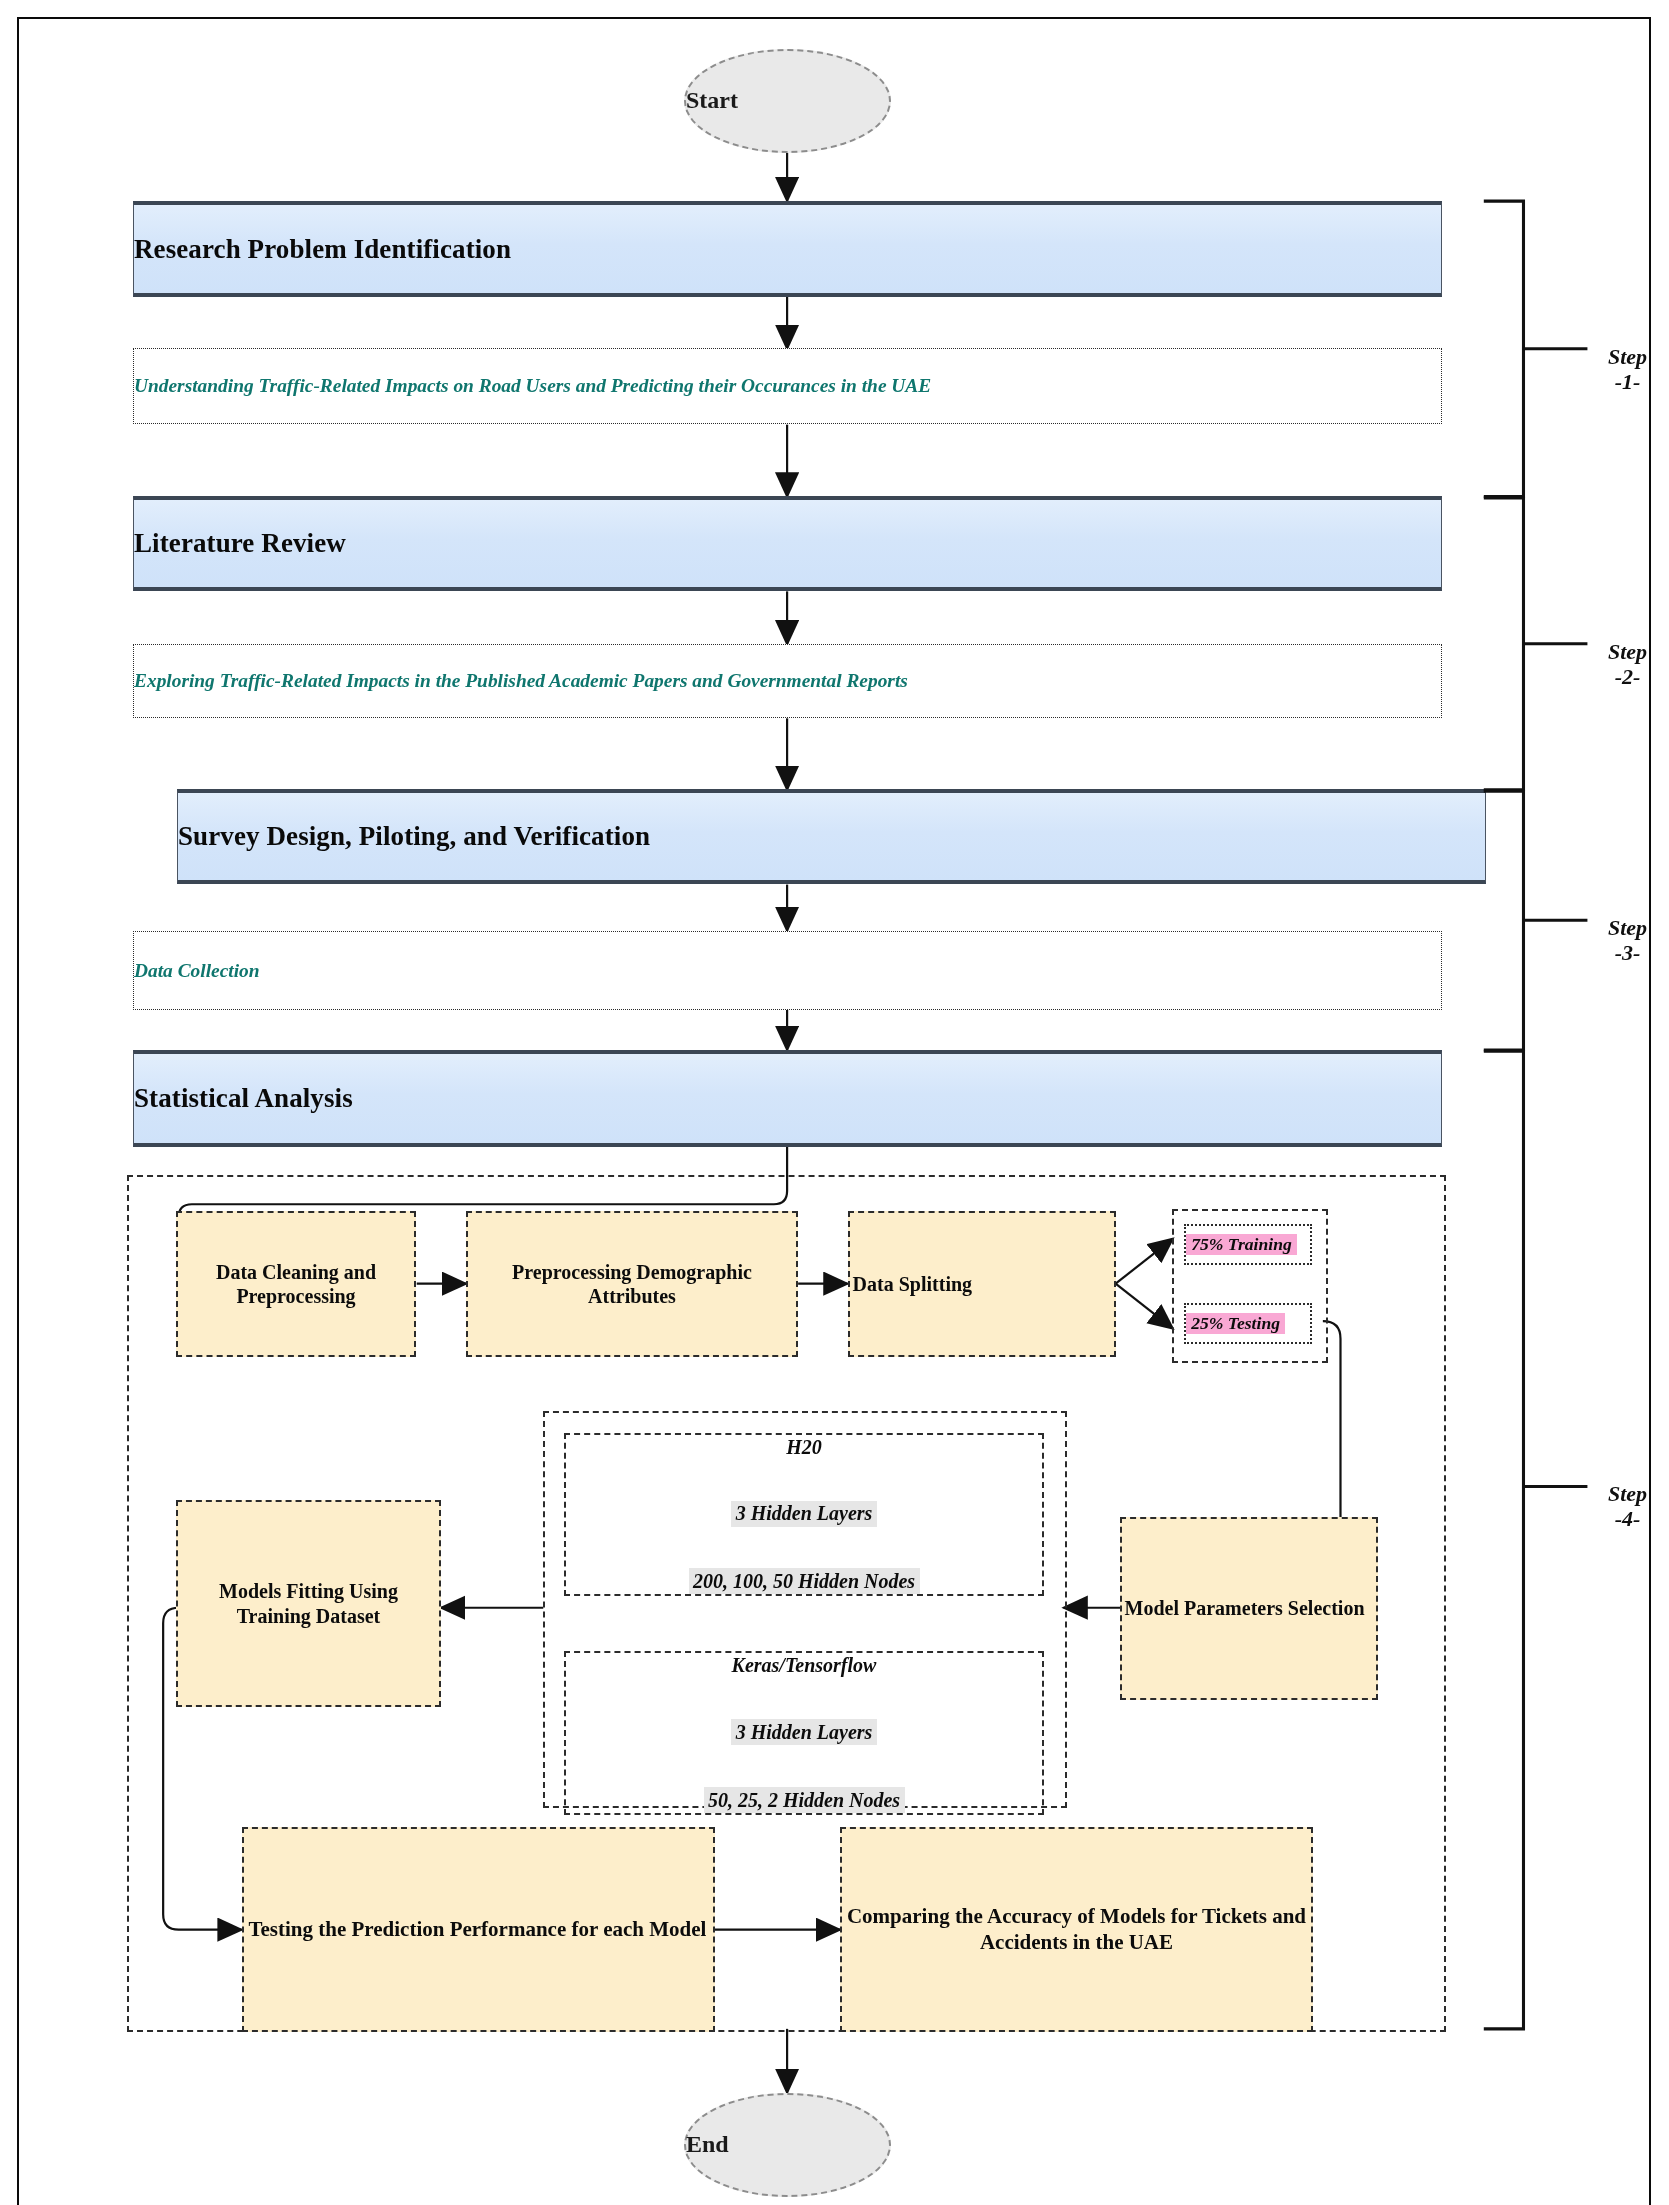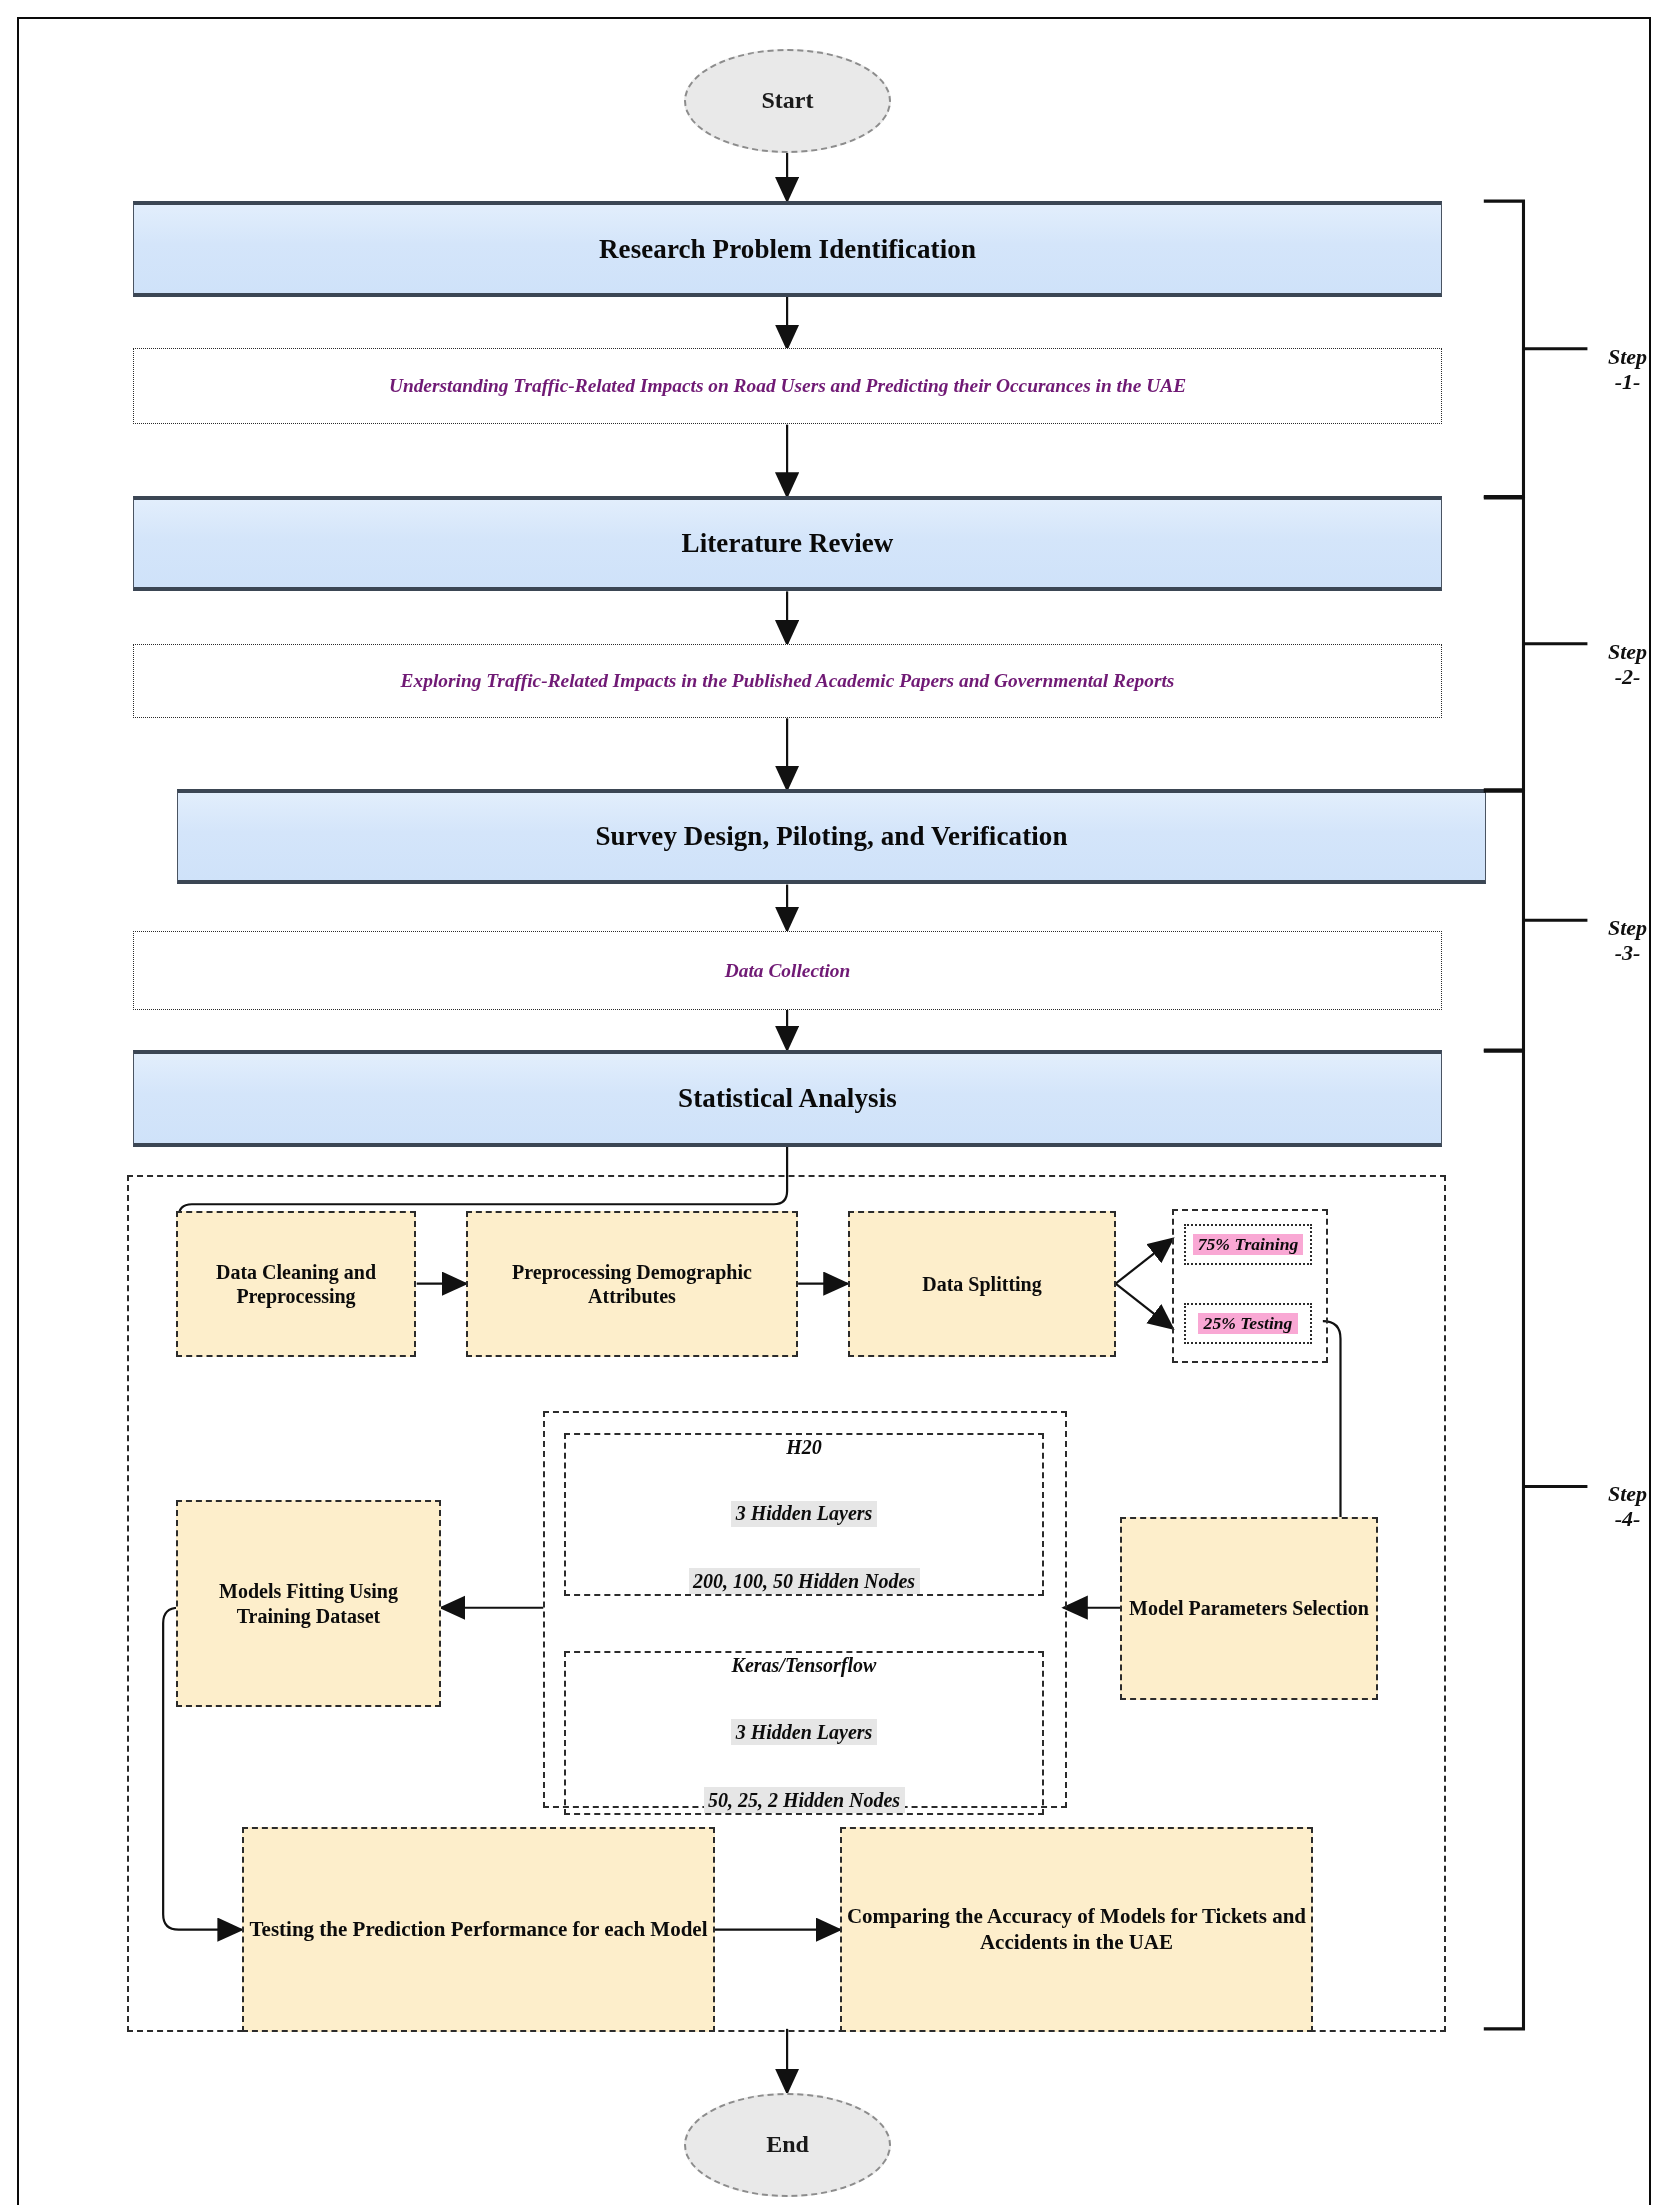--- a/index.html
+++ b/index.html
@@ -12,21 +12,21 @@
     overflow:hidden;
   }
   #frame{
     position:absolute;left:17px;top:17px;
     width:1634px;height:2216px;
     border:2.6px solid #0a0a0a;
     box-sizing:border-box;
   }
   
   .node{position:absolute;box-sizing:border-box;
-        display:flex;align-items:center;justify-content:center;
+        display:flex;align-items:center;justify-content:flex-start;
         text-align:center;line-height:1.22;}
 
   
   .term{
     border-radius:50%;
     background:#e9e9e9;
     border:2.2px dashed #8c8c8c;
     font-weight:700;
     color:#1a1a1a;
   }
@@ -42,21 +42,21 @@
     color:#0a0a0a;
     letter-spacing:0.1px;
   }
 
   
   .strip{
     background:#ffffff;
     border:1.8px dotted #2b2b2b;
     font-style:italic;
     font-weight:700;
-    color:#701a75;
+    color:#0f766e;
   }
 
   
   .tan{
     background:#fdeecb;
     border:2.2px dashed #2b2b2b;
     font-weight:700;
     color:#0c0c0c;
   }
 

